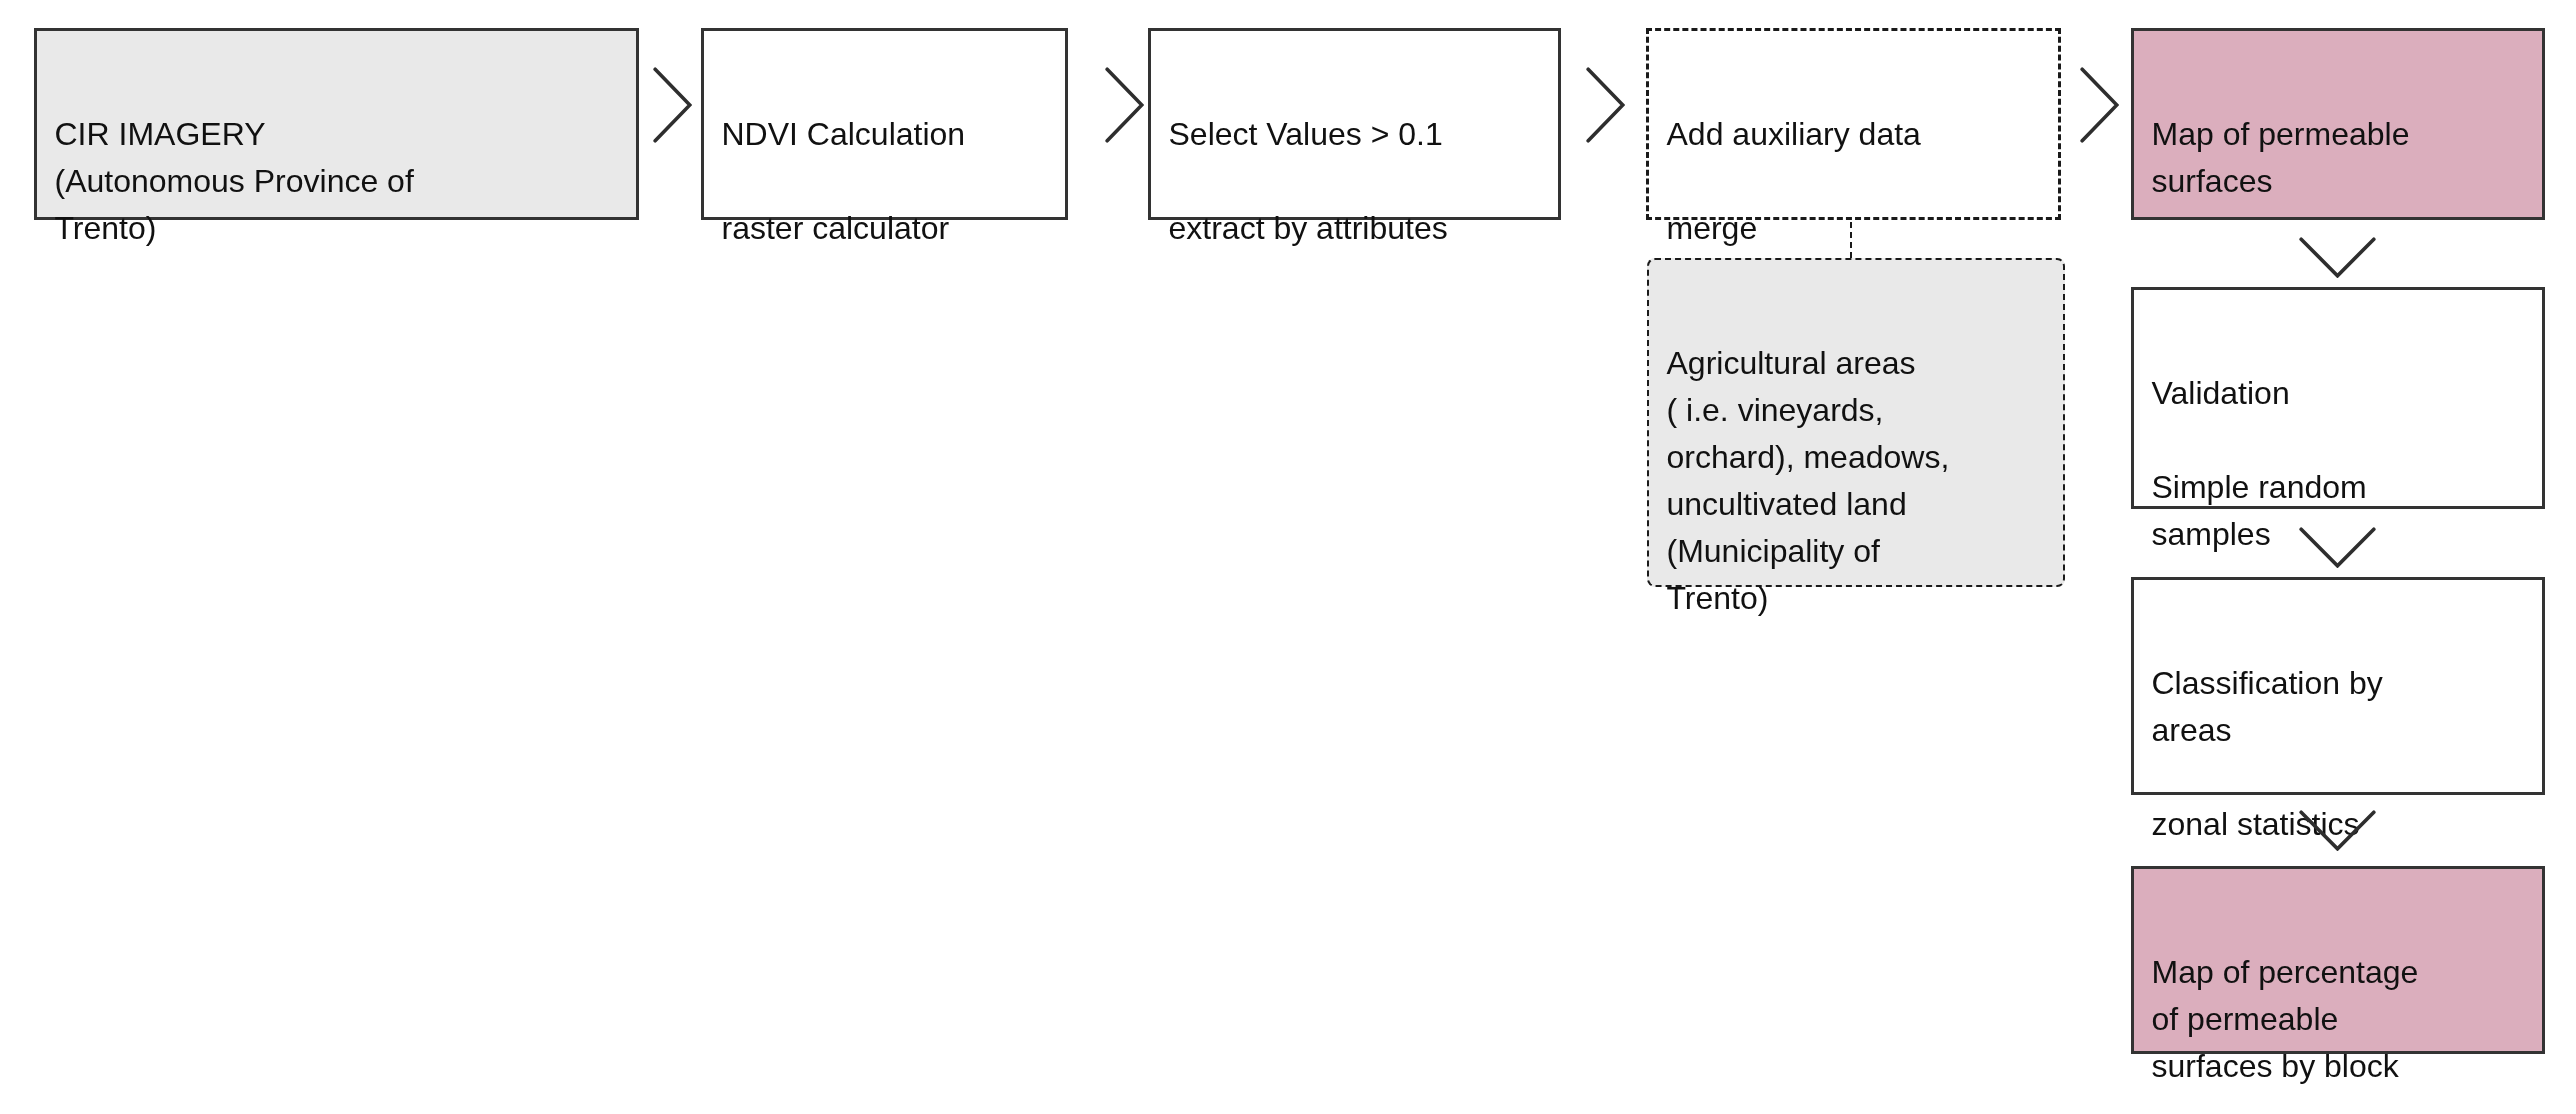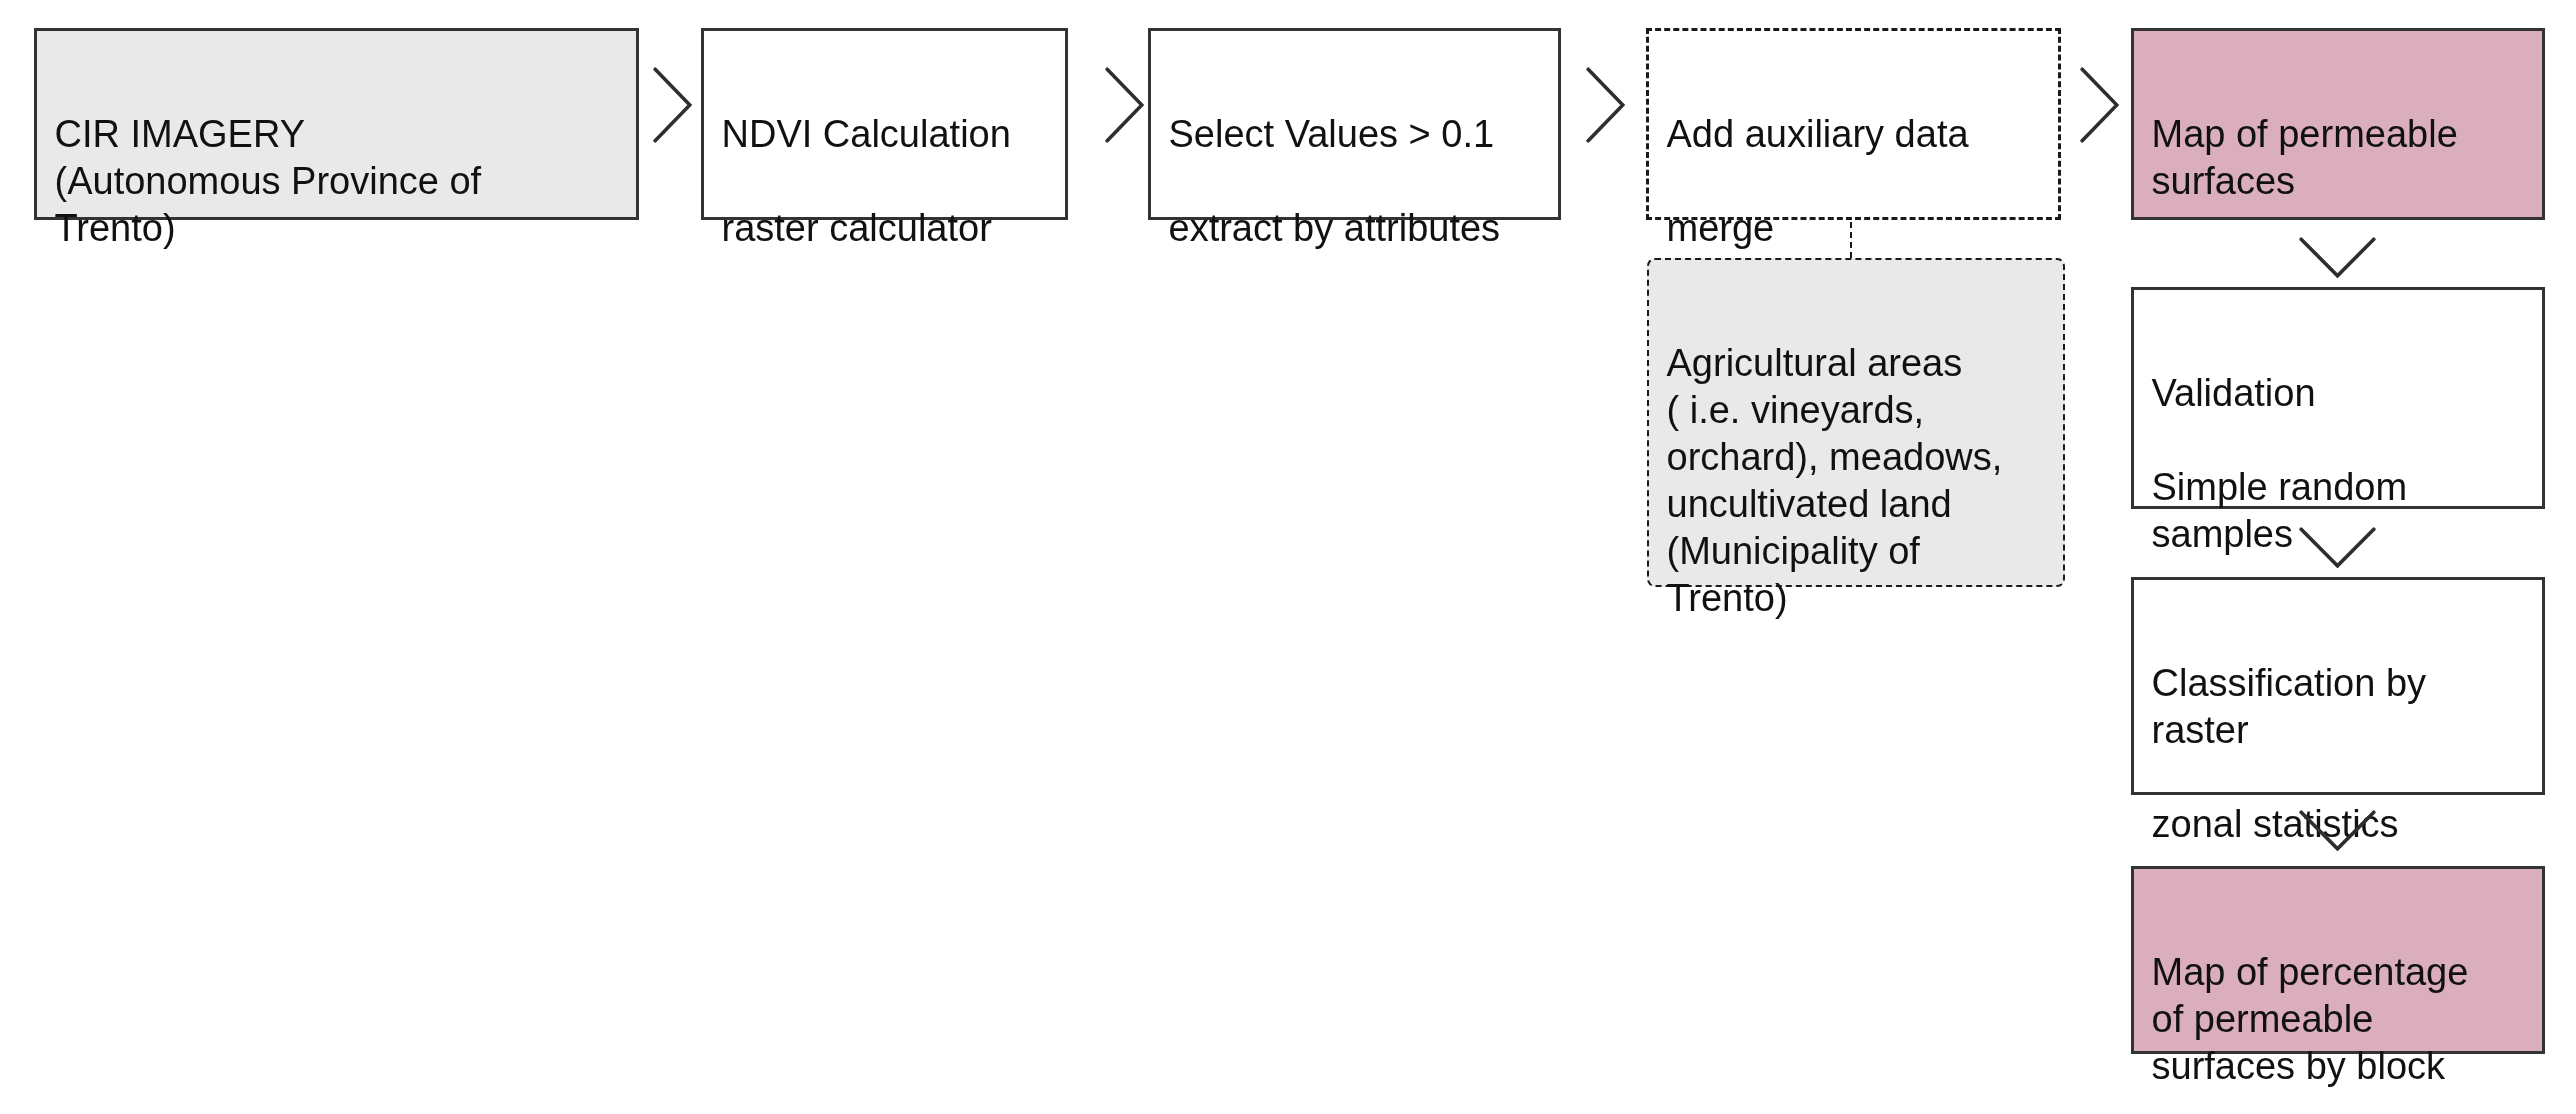--- a/index.html
+++ b/index.html
@@ -18,21 +18,21 @@
     width: 2576px;
     height: 1115px;
     background: var(--background);
     font-family: "Liberation Sans", "DejaVu Sans", sans-serif;
     color: var(--text);
     overflow: hidden;
   }
   .box {
     position: absolute;
     padding: 33px 14.6px 7.3px 17.5px;
-    font-size: 38px;
+    font-size: 32px;
     line-height: 47px;
     white-space: pre-line;
     background: #ffffff;
     border: 3.6px solid var(--border-dark);
   }
   .box .subtitle { }
   .fill-gray { background: var(--box-gray); }
   .fill-pink { background: var(--box-pink); }
   .dashed { border: 3.6px dashed var(--border-dashed); }
 
@@ -146,21 +146,21 @@
   </div>
 
   <div class="chevron-down" id="vchev-2">
     <svg viewBox="0 0 106 56" preserveAspectRatio="none">
         <polyline points="3,3 53,53 103,3"></polyline>
       </svg>
   </div>
 
   <div class="box" id="box-class">
     <div class="title">Classification by
-raster</div>
+areas</div>
     <div class="subtitle">zonal statistics</div>
   </div>
 
   <div class="chevron-down" id="vchev-3">
     <svg viewBox="0 0 106 56" preserveAspectRatio="none">
         <polyline points="3,3 53,53 103,3"></polyline>
       </svg>
   </div>
 
   <div class="box fill-pink" id="box-map-pct">

